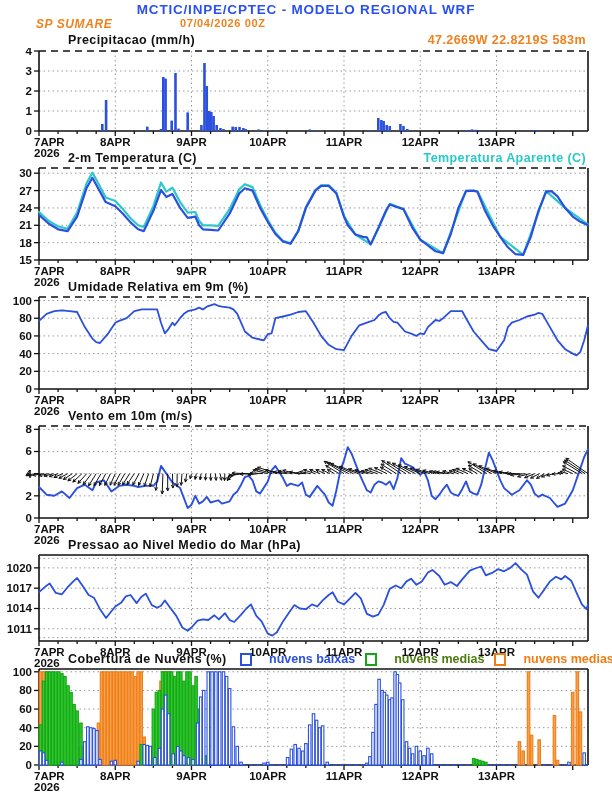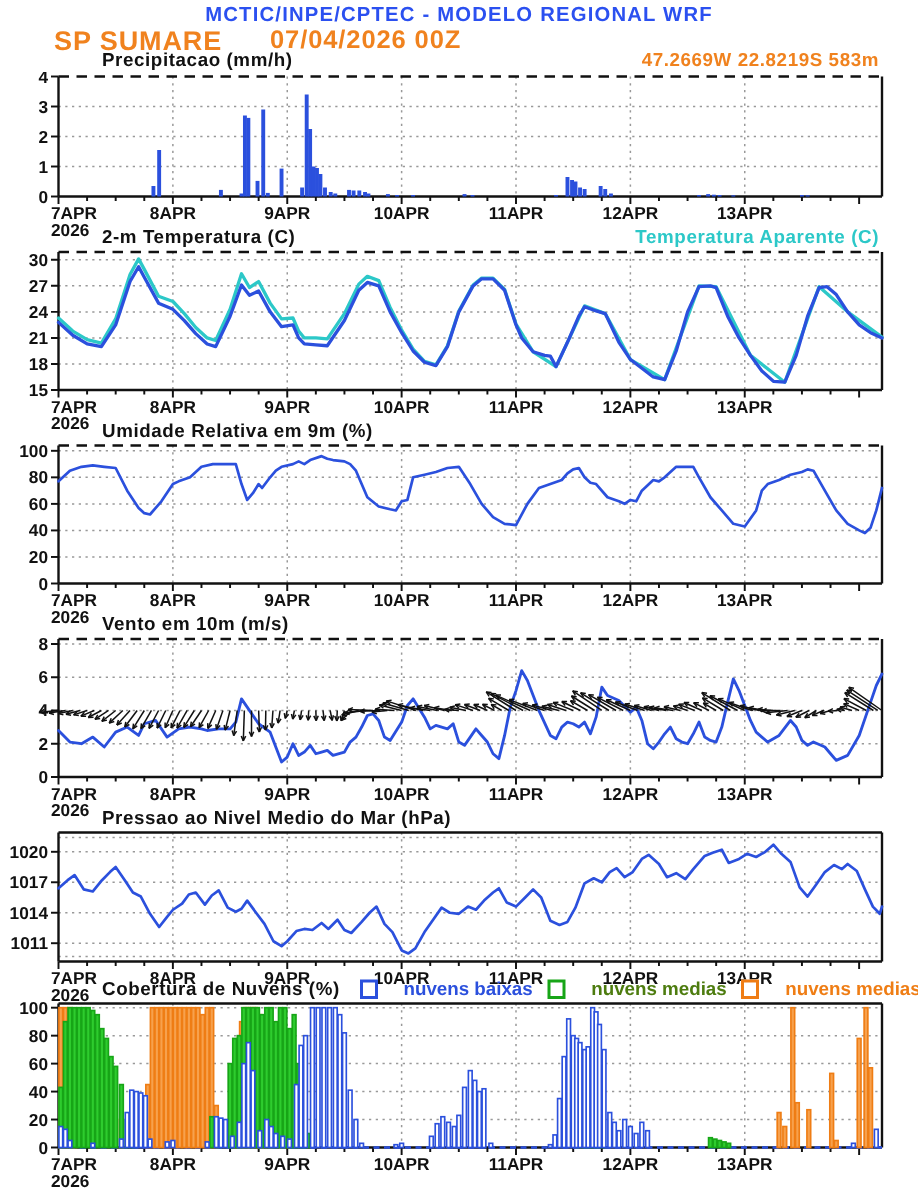--- a/index.html
+++ b/index.html
@@ -1,20 +1,20 @@
 <!DOCTYPE html>
 <html><head>
 <meta charset="utf-8">
 <style>
   html,body{margin:0;padding:0;background:#fff;}
   #app{position:relative;width:612px;height:792px;background:#fff;overflow:hidden;
        font-family:"Liberation Sans",sans-serif;font-weight:700;color:#111;}
   .h1{position:absolute;top:2px;left:0;width:612px;text-align:center;font-size:13.5px;letter-spacing:.8px;}
-  .h2a{position:absolute;top:17px;left:36px;font-size:18px;letter-spacing:.6px;}
-  .h2b{position:absolute;top:17px;left:180px;font-size:17px;letter-spacing:.6px;}
+  .h2a{position:absolute;top:17px;left:36px;font-size:12px;letter-spacing:.6px;font-style:italic;}
+  .h2b{position:absolute;top:17px;left:180px;font-size:11px;letter-spacing:.6px;}
   .ptitle{position:absolute;font-size:12.5px;letter-spacing:.4px;white-space:nowrap;}
   .paux{position:absolute;font-size:12.5px;letter-spacing:.4px;white-space:nowrap;}
   .t1{top:33px;left:68px}.pcoords{top:33px;right:26px;text-align:center;}
   .t2{top:151px;left:68px}.t2r{top:151px;right:26px;text-align:left;}
   .t3{top:280px;left:68px}
   .t4{top:409px;left:68px}
   .t5{top:538px;left:68px}
   .t6{top:652px;left:68px}
   .plegend{position:absolute;top:652px;left:240px;display:flex;gap:10px;align-items:center;font-size:12.5px;white-space:nowrap;}
   .litem{display:inline-flex;align-items:center;gap:17px;justify-content:flex-end;}

